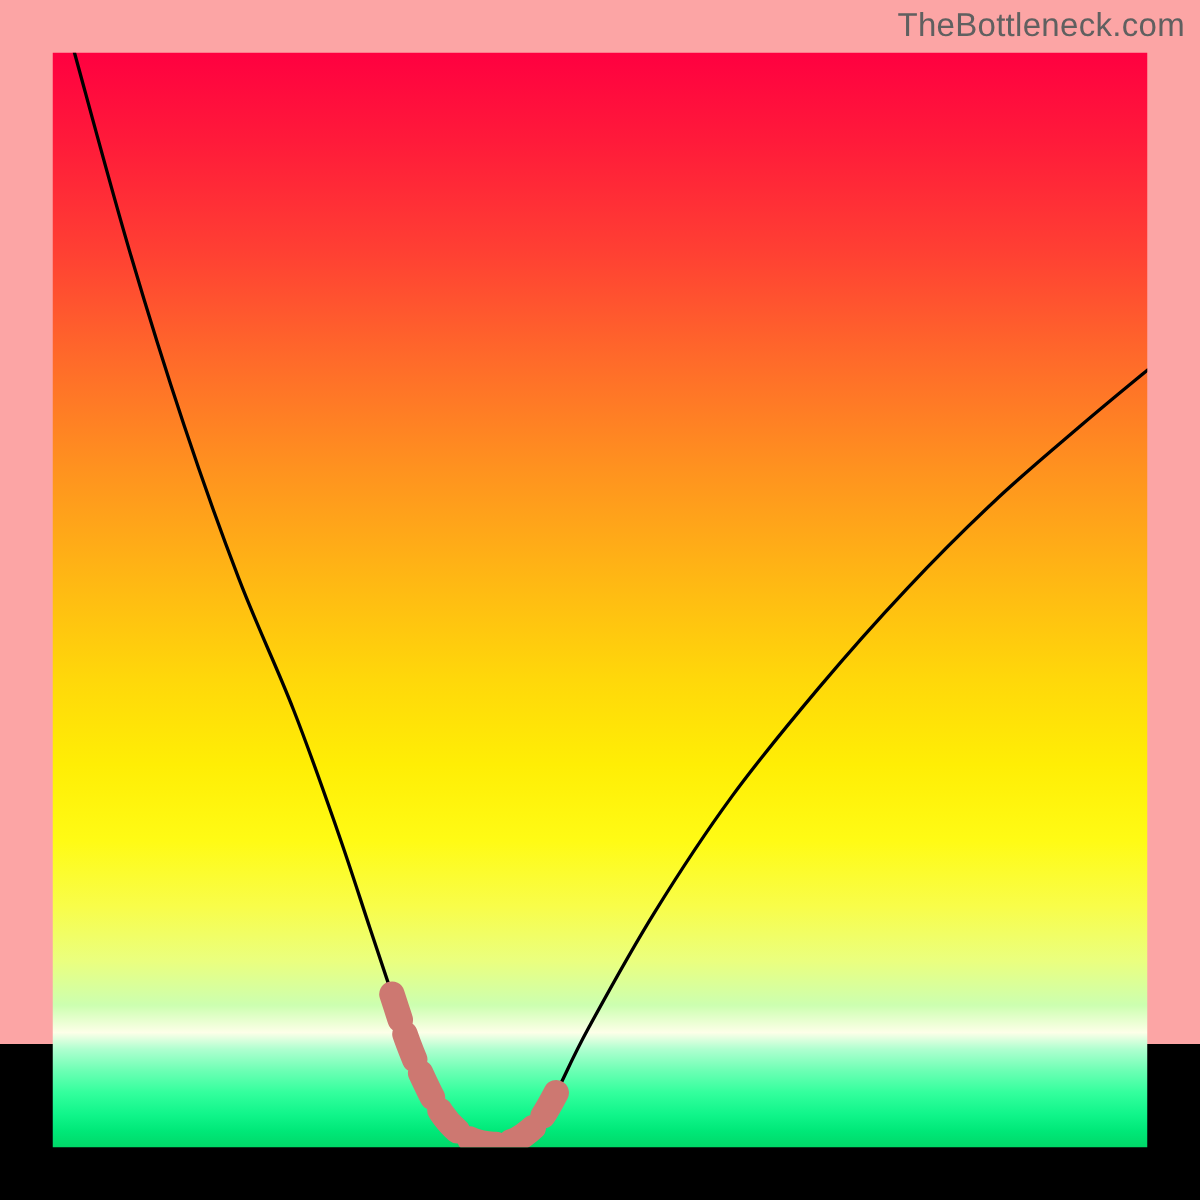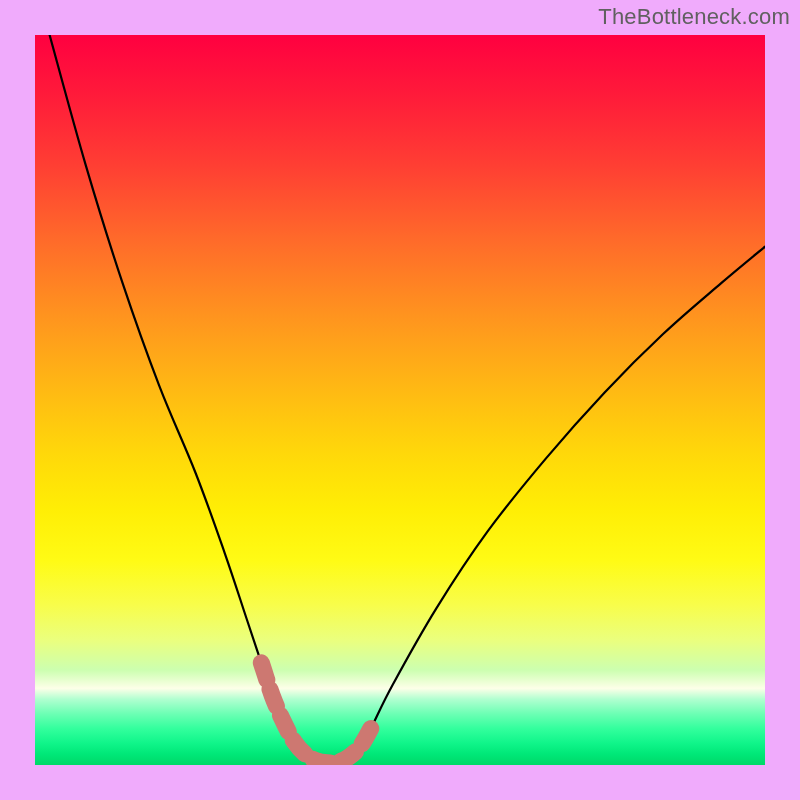--- a/index.html
+++ b/index.html
@@ -7,22 +7,22 @@
     padding: 0;
     width: 800px;
     height: 800px;
     background: #000;
     font-family: Arial, Helvetica, sans-serif;
     overflow: hidden;
   }
   .frame {
     position: relative;
     width: 800px;
-    height: 800px;
-    background: #f0abfc;
+    height: 696px;
+    background: #fca5a5;
   }
   .watermark {
     position: absolute;
     top: 4px;
     right: 10px;
     color: #606060;
     font-size: 22px;
     font-family: Arial, sans-serif;
     letter-spacing: 0.2px;
     z-index: 10;

